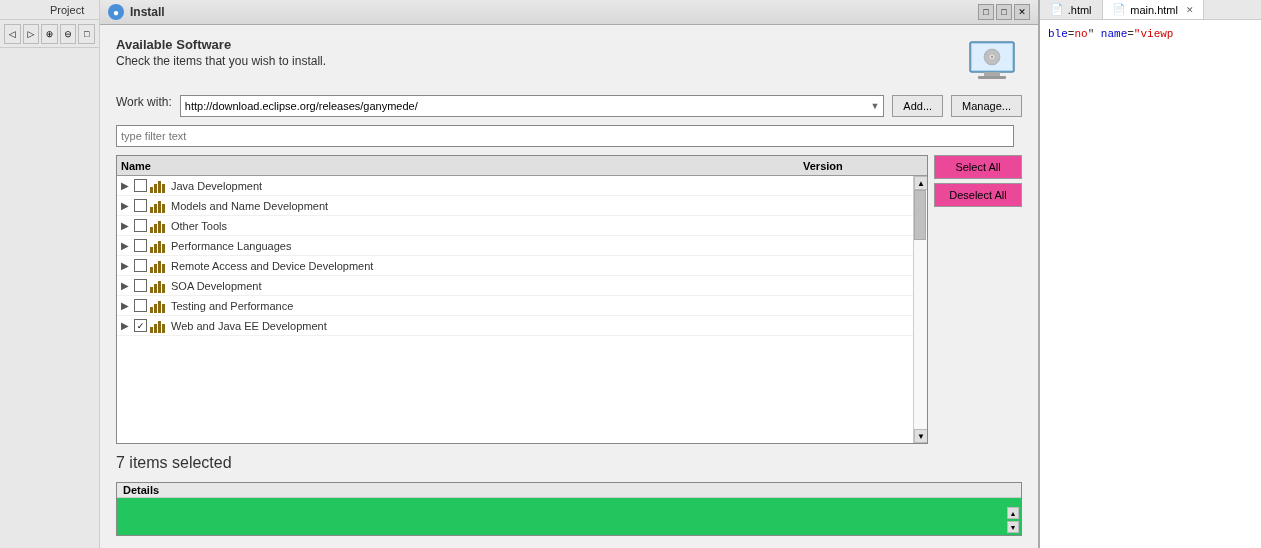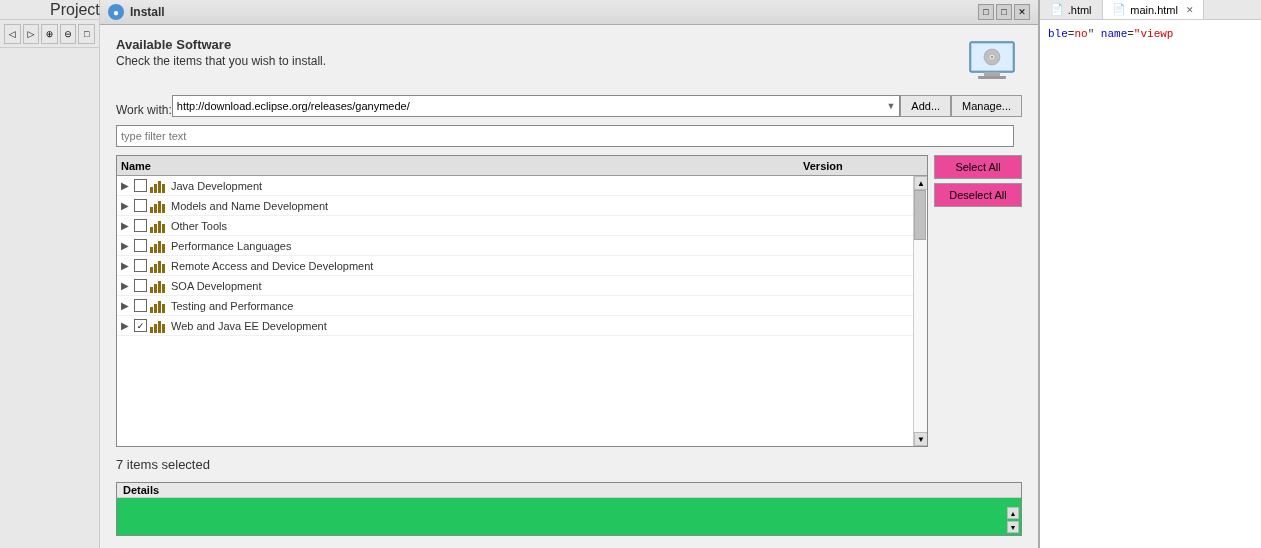--- a/index.html
+++ b/index.html
@@ -98,21 +98,21 @@
       height: 20px;
       background: #e8e8e8;
       border-bottom: 1px solid #ccc;
       display: flex;
       align-items: center;
       padding: 0 8px;
       gap: 16px;
     }
 
     .top-bar-menu {
-      font-size: 16px;
+      font-size: 11px;
       color: #333;
       cursor: pointer;
       padding-left: 42px;
     }
 
     .toolbar-row {
       height: 28px;
       background: #e8e8e8;
       border-bottom: 1px solid #ccc;
       display: flex;
@@ -164,22 +164,22 @@
     .monitor-icon {
       width: 60px;
       height: 50px;
       display: flex;
       align-items: center;
       justify-content: center;
     }
 
     .work-with-section {
       display: flex;
-      align-items: flex-end;
-      gap: 0;
+      align-items: flex-start;
+      gap: 8px;
     }
 
     .url-field {
       flex: 1;
       height: 22px;
       border: 1px solid #888;
       background: white;
       font-size: 11px;
       padding: 0 4px;
       display: flex;
@@ -332,21 +332,21 @@
       width: 88px;
       height: 24px;
       background: #ec4899;
       border: 1px solid #999;
       font-size: 11px;
       cursor: pointer;
       text-align: center;
     }
 
     .items-selected {
-      font-size: 13px;
+      font-size: 16px;
       color: #333;
       padding: 2px 0;
     }
 
     .details-area {
       border: 1px solid #888;
       background: #22c55e;
       height: 54px;
       display: flex;
       flex-direction: column;

